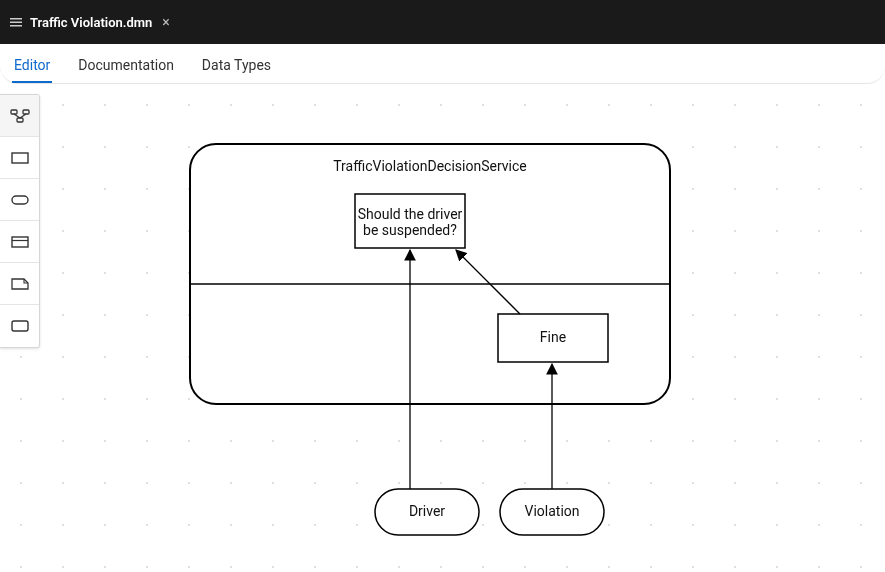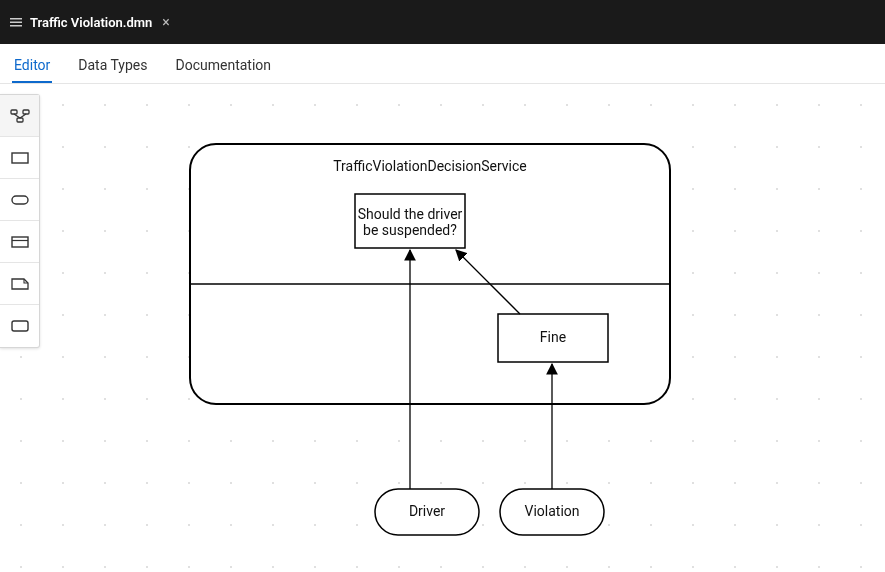--- a/index.html
+++ b/index.html
@@ -32,20 +32,21 @@
     cursor: pointer;
   }
   
   .tabstrip {
     height: 40px;
     border-bottom: 1px solid #e5e5e5;
     display: flex;
     align-items: flex-end;
     padding: 0 12px;
     gap: 24px;
+    border-radius: 18px;
   }
   .tabstrip .tab {
     padding: 10px 2px 8px 2px;
     font-size: 14px;
     color: #333;
     border-bottom: 2px solid transparent;
     cursor: pointer;
   }
   .tabstrip .tab.active {
     color: #0d69cc;
@@ -112,22 +113,22 @@
       <rect x="0" y="5.5" width="12" height="1.5" fill="#ccc"></rect>
       <rect x="0" y="9" width="12" height="1.5" fill="#ccc"></rect>
     </svg>
   </span>
   <span class="title">Traffic Violation.dmn</span>
   <span class="close">×</span>
 </div>
 
 <div class="tabstrip">
   <div class="tab active">Editor</div>
+  <div class="tab">Documentation</div>
   <div class="tab">Data Types</div>
-  <div class="tab">Documentation</div>
 </div>
 
 <div class="workspace">
 
   <svg class="canvas-svg" viewBox="0 0 885 502" preserveAspectRatio="none">
     <defs>
       <pattern id="dotgrid" x="0" y="0" width="42" height="42" patternUnits="userSpaceOnUse">
         <circle cx="21" cy="21" r="0.8" fill="#b9b9b9"></circle>
       </pattern>
       <marker id="arrowhead" viewBox="0 0 10 10" refX="9" refY="5" markerWidth="9" markerHeight="9" orient="auto-start-reverse">

